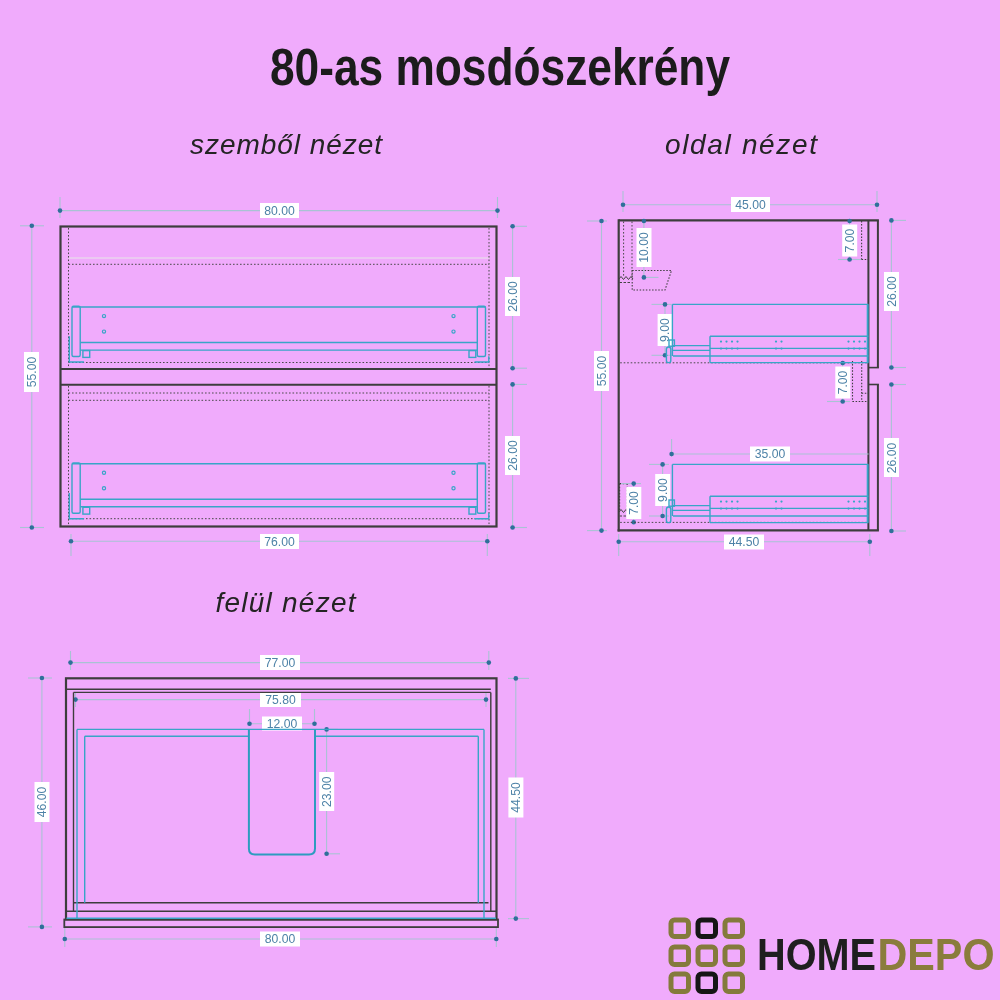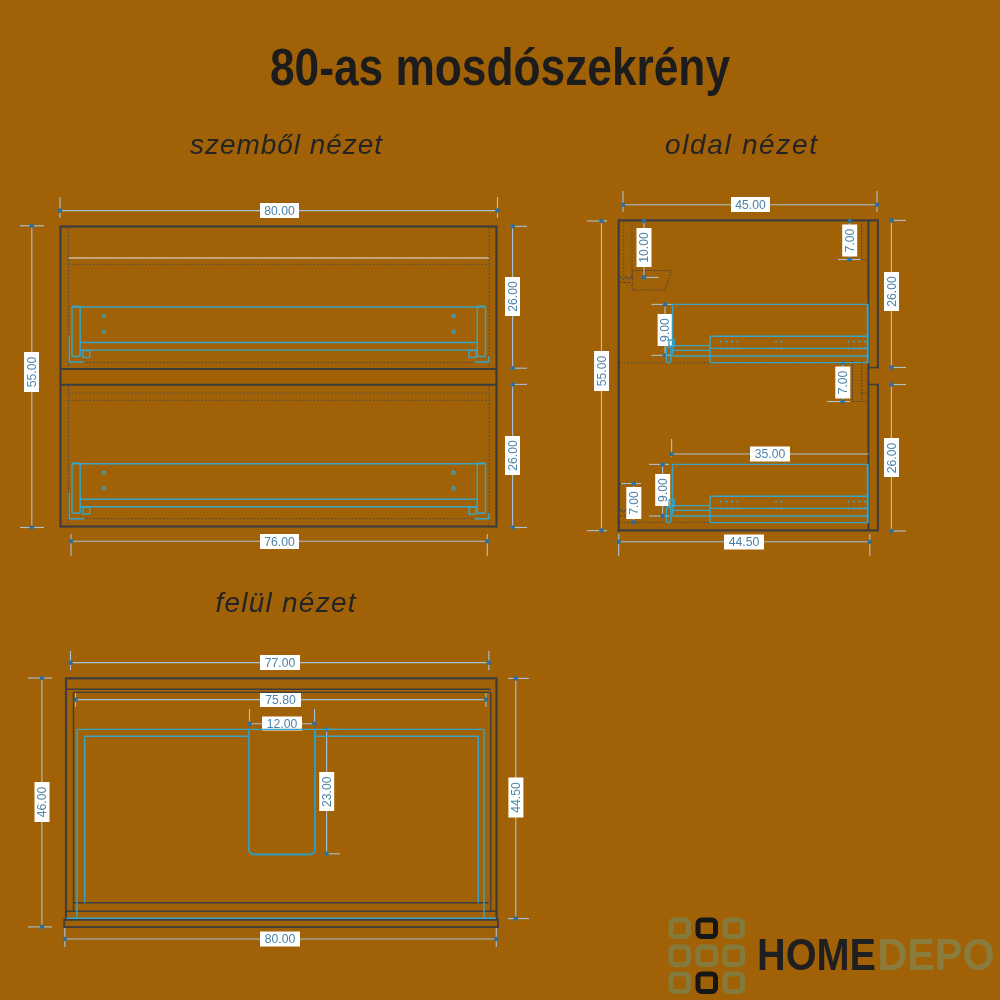--- a/index.html
+++ b/index.html
@@ -1,16 +1,16 @@
 <!DOCTYPE html>
 <html><head>
 <meta charset="utf-8">
 <style>
   html,body{margin:0;padding:0;background:#ffffff;}
-  #page{width:1000px;height:1000px;position:relative;background:#a16207;font-family:"Liberation Sans",sans-serif;}
+  #page{width:1000px;height:1000px;position:relative;background:#f0abfc;font-family:"Liberation Sans",sans-serif;}
   svg{position:absolute;top:0;left:0;}
   text{font-family:"Liberation Sans",sans-serif;}
   .dt{fill:#4d82a7;font-size:12.2px;}
   .ttl{fill:#1c1c1c;font-weight:bold;}
   .sub{fill:#242424;font-style:italic;font-size:28px;}
 </style>
 </head>
 <body>
 <div id="page">
 <svg width="1000" height="1000" viewBox="0 0 1000 1000">

